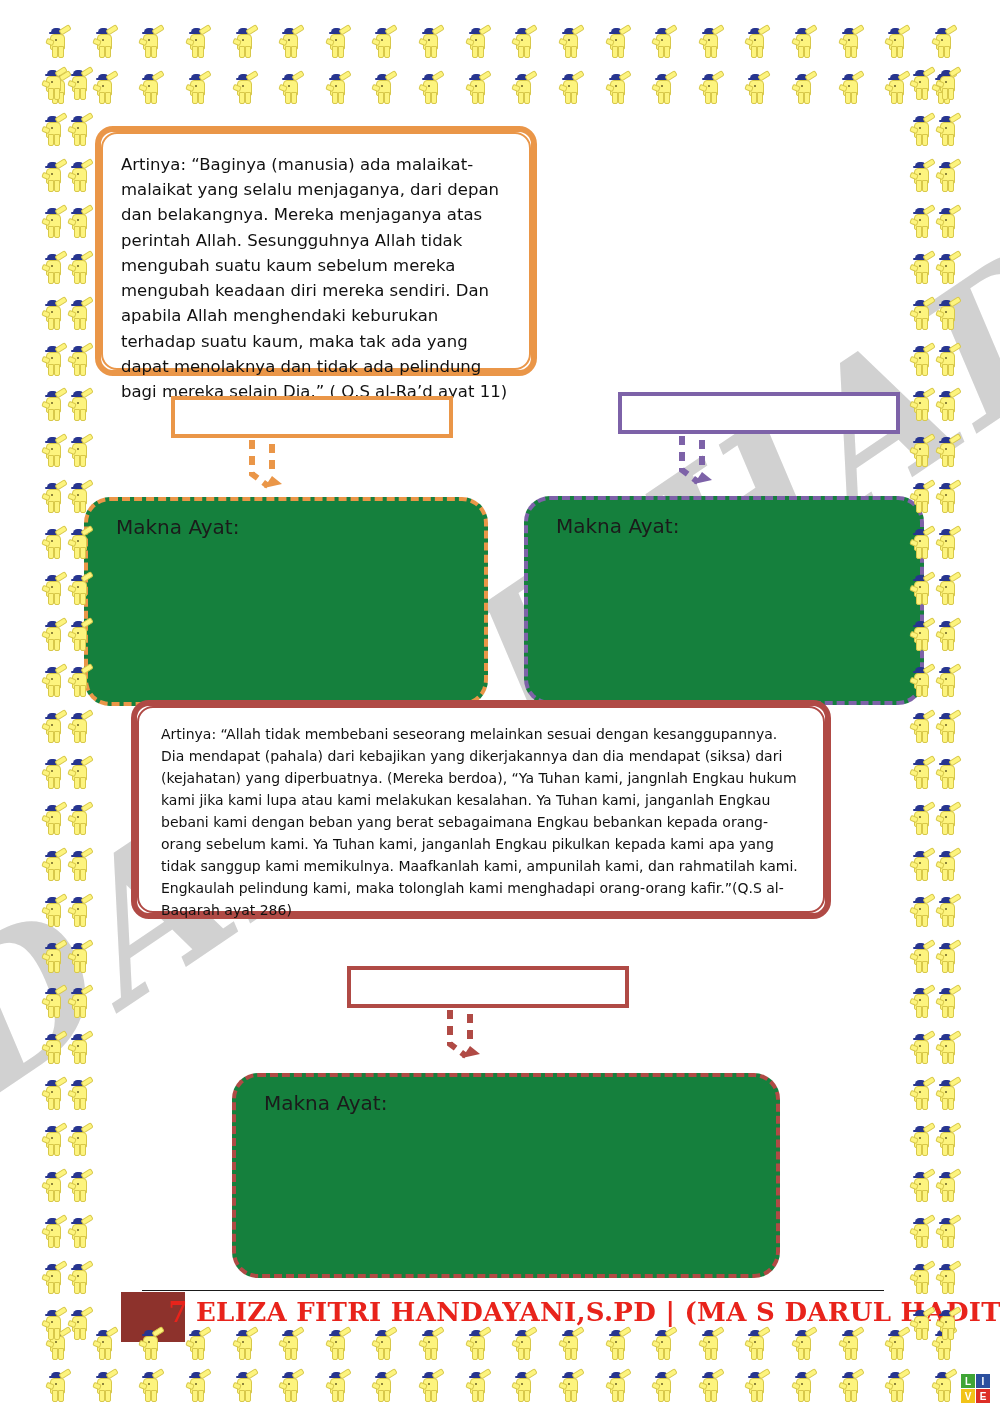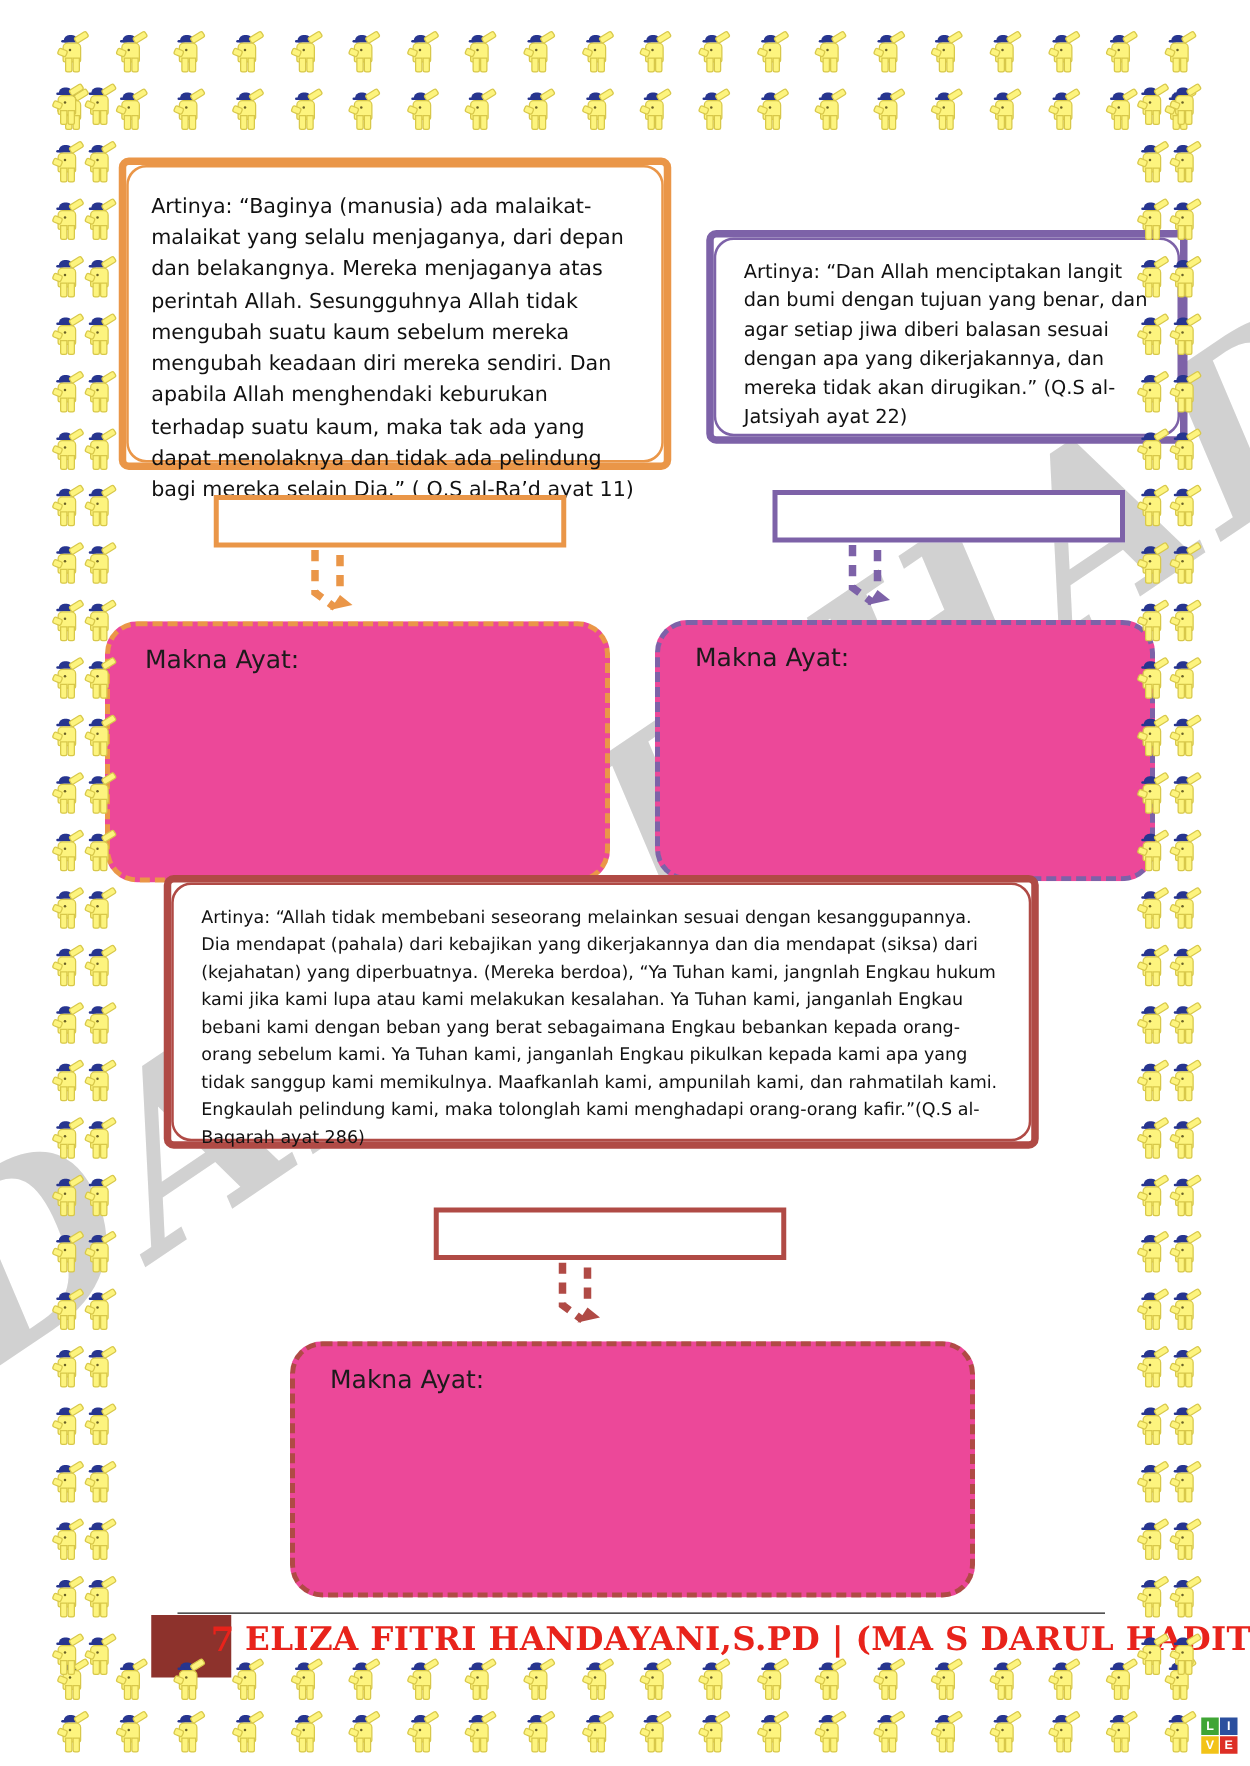--- a/index.html
+++ b/index.html
@@ -50,21 +50,21 @@
     letter-spacing:8px;
     transform:rotate(-34deg);
     white-space:nowrap;opacity:.85;
   }
 
   
   .page{position:absolute;left:0;top:0;width:1000px;height:1413px;z-index:3;}
 
   .ayat-box{
     position:absolute;background:#fff;box-sizing:border-box;
-    border-style:solid;border-radius:8px;
+    border-style:solid;border-radius:18px;
     font-family:"DejaVu Sans", sans-serif;
     color:#111;
   }
   .ayat-box .inner{
     border-radius:16px;background:#fff;height:100%;box-sizing:border-box;
   }
   .ayat-text{margin:0;}
 
   
   #box-rad{left:95px;top:126px;width:442px;height:250px;
@@ -91,21 +91,21 @@
   #strip-red{left:347px;top:966px;width:282px;height:42px;border-width:4px;border-color:#b04a45;}
 
   
   .arrow{position:absolute;width:60px;height:62px;}
   #arrow-orange{left:238px;top:440px;}
   #arrow-purple{left:668px;top:436px;}
   #arrow-red{left:436px;top:1010px;}
 
   
   .makna-box{
-    position:absolute;background:#ec4899;box-sizing:border-box;
+    position:absolute;background:#15803d;box-sizing:border-box;
     border-style:dashed;border-width:4px;border-radius:26px;text-align:right;
   }
   .makna-label{
     position:absolute;left:28px;top:14px;
     font-size:20px;color:#1b1b1b;
     font-family:"DejaVu Sans", sans-serif;
   }
   #makna-1{left:84px;top:497px;width:404px;height:209px;border-color:#ea9648;}
   #makna-2{left:524px;top:496px;width:400px;height:209px;border-color:#7d62a8;}
   #makna-3{left:232px;top:1073px;width:548px;height:205px;border-color:#b04a45;}
@@ -140,25 +140,20 @@
 <div class="watermark">MA DARUL HADITS</div>
 
 <div class="page">
 
   <div class="ayat-box" id="box-rad">
     <div class="inner">
       <p class="ayat-text">Artinya: “Baginya (manusia) ada malaikat-malaikat yang selalu menjaganya, dari depan dan belakangnya. Mereka menjaganya atas perintah Allah. Sesungguhnya Allah tidak mengubah suatu kaum sebelum mereka mengubah keadaan diri mereka sendiri. Dan apabila Allah menghendaki keburukan terhadap suatu kaum, maka tak ada yang dapat menolaknya dan tidak ada pelindung bagi mereka selain Dia.” ( Q.S al-Ra’d ayat 11)</p>
     </div>
   </div>
 
-  <div class="ayat-box" id="box-jatsiyah">
-    <div class="inner">
-      <p class="ayat-text">Artinya: “Dan Allah menciptakan langit dan bumi dengan tujuan yang benar, dan agar setiap jiwa diberi balasan sesuai dengan apa yang dikerjakannya, dan mereka tidak akan dirugikan.” (Q.S al-Jatsiyah ayat 22)</p>
-    </div>
-  </div>
 
   <div class="answer-strip" id="strip-orange"></div>
   <svg class="arrow" id="arrow-orange" viewBox="0 0 60 62">
     <path d="M14 0 L14 34 L30 46" stroke="#ea9648" stroke-width="6" fill="none" stroke-dasharray="9 7"></path>
     <path d="M34 4 L34 36" stroke="#ea9648" stroke-width="6" fill="none" stroke-dasharray="9 7"></path>
     <path d="M34 36 L26 48 L44 44 Z" fill="#ea9648"></path>
   </svg>
 
   <div class="answer-strip" id="strip-purple"></div>
   <svg class="arrow" id="arrow-purple" viewBox="0 0 60 62">

